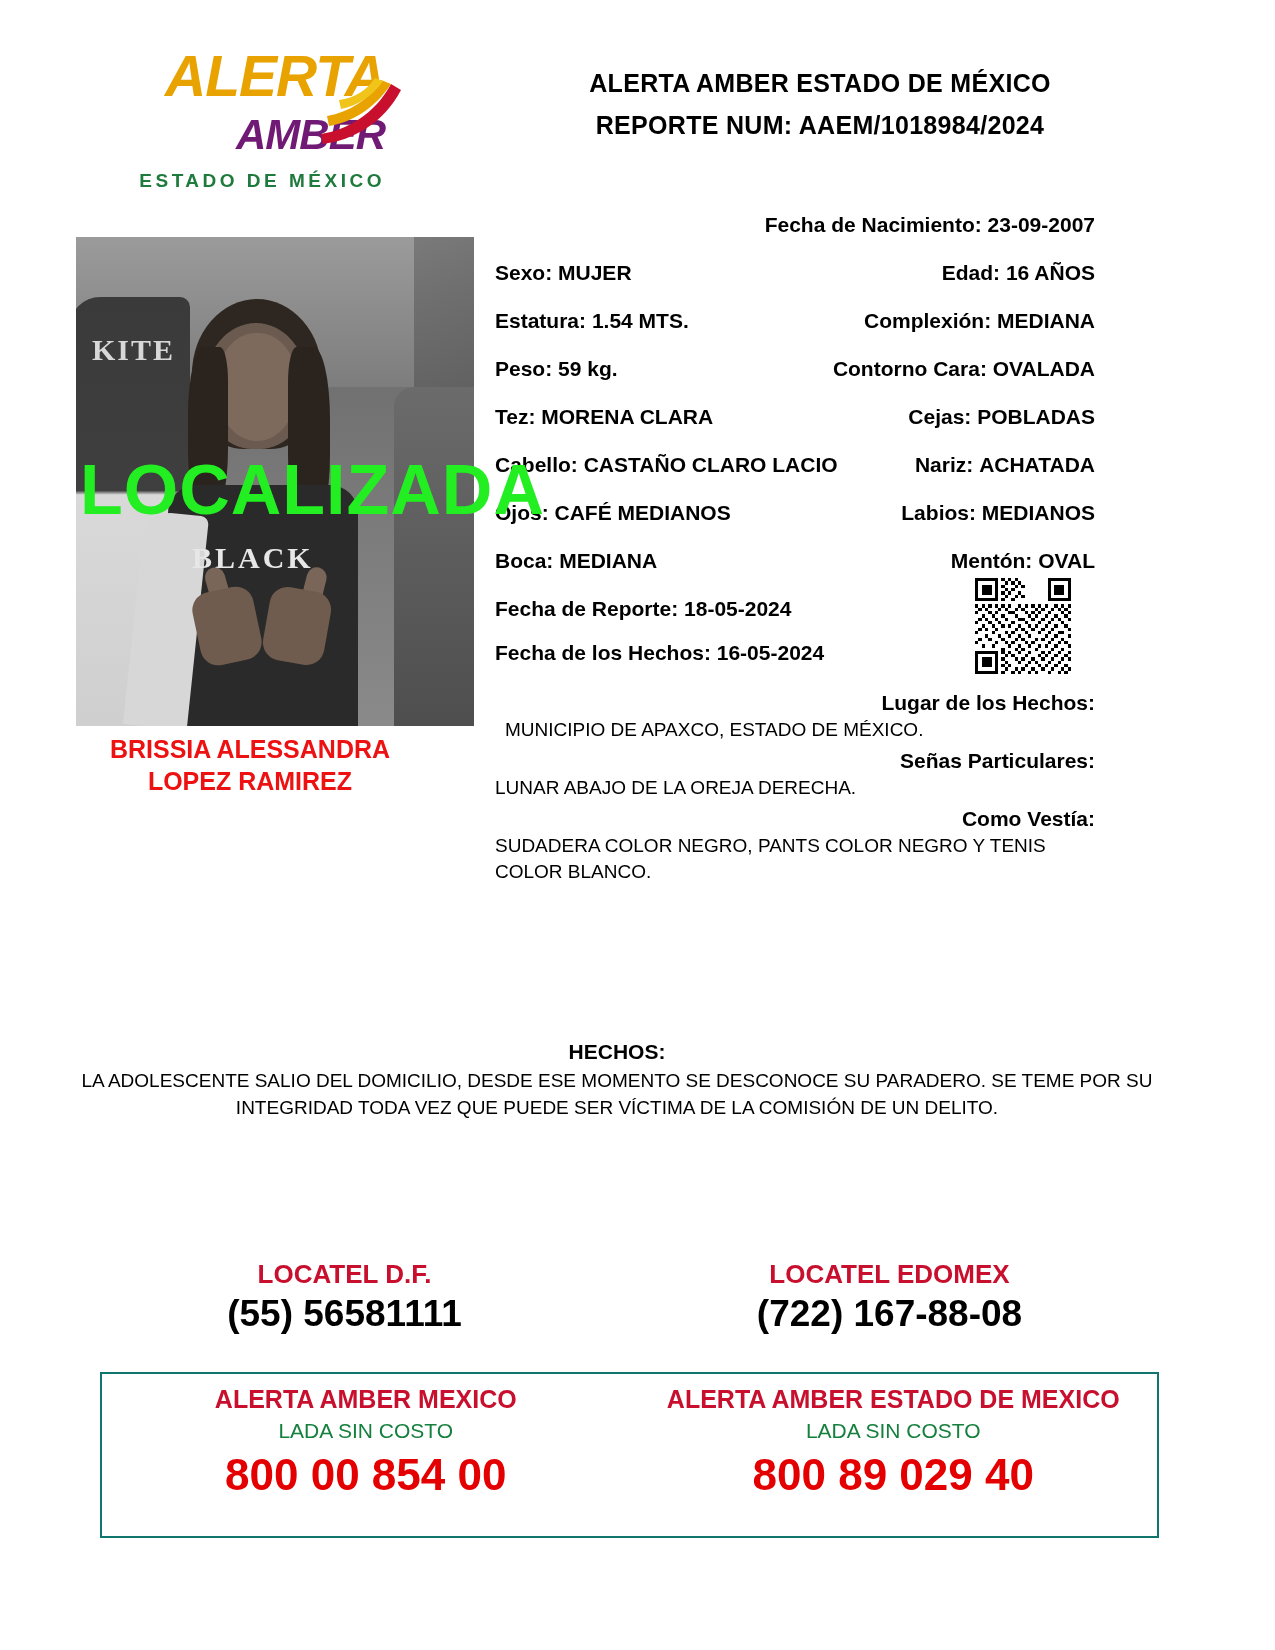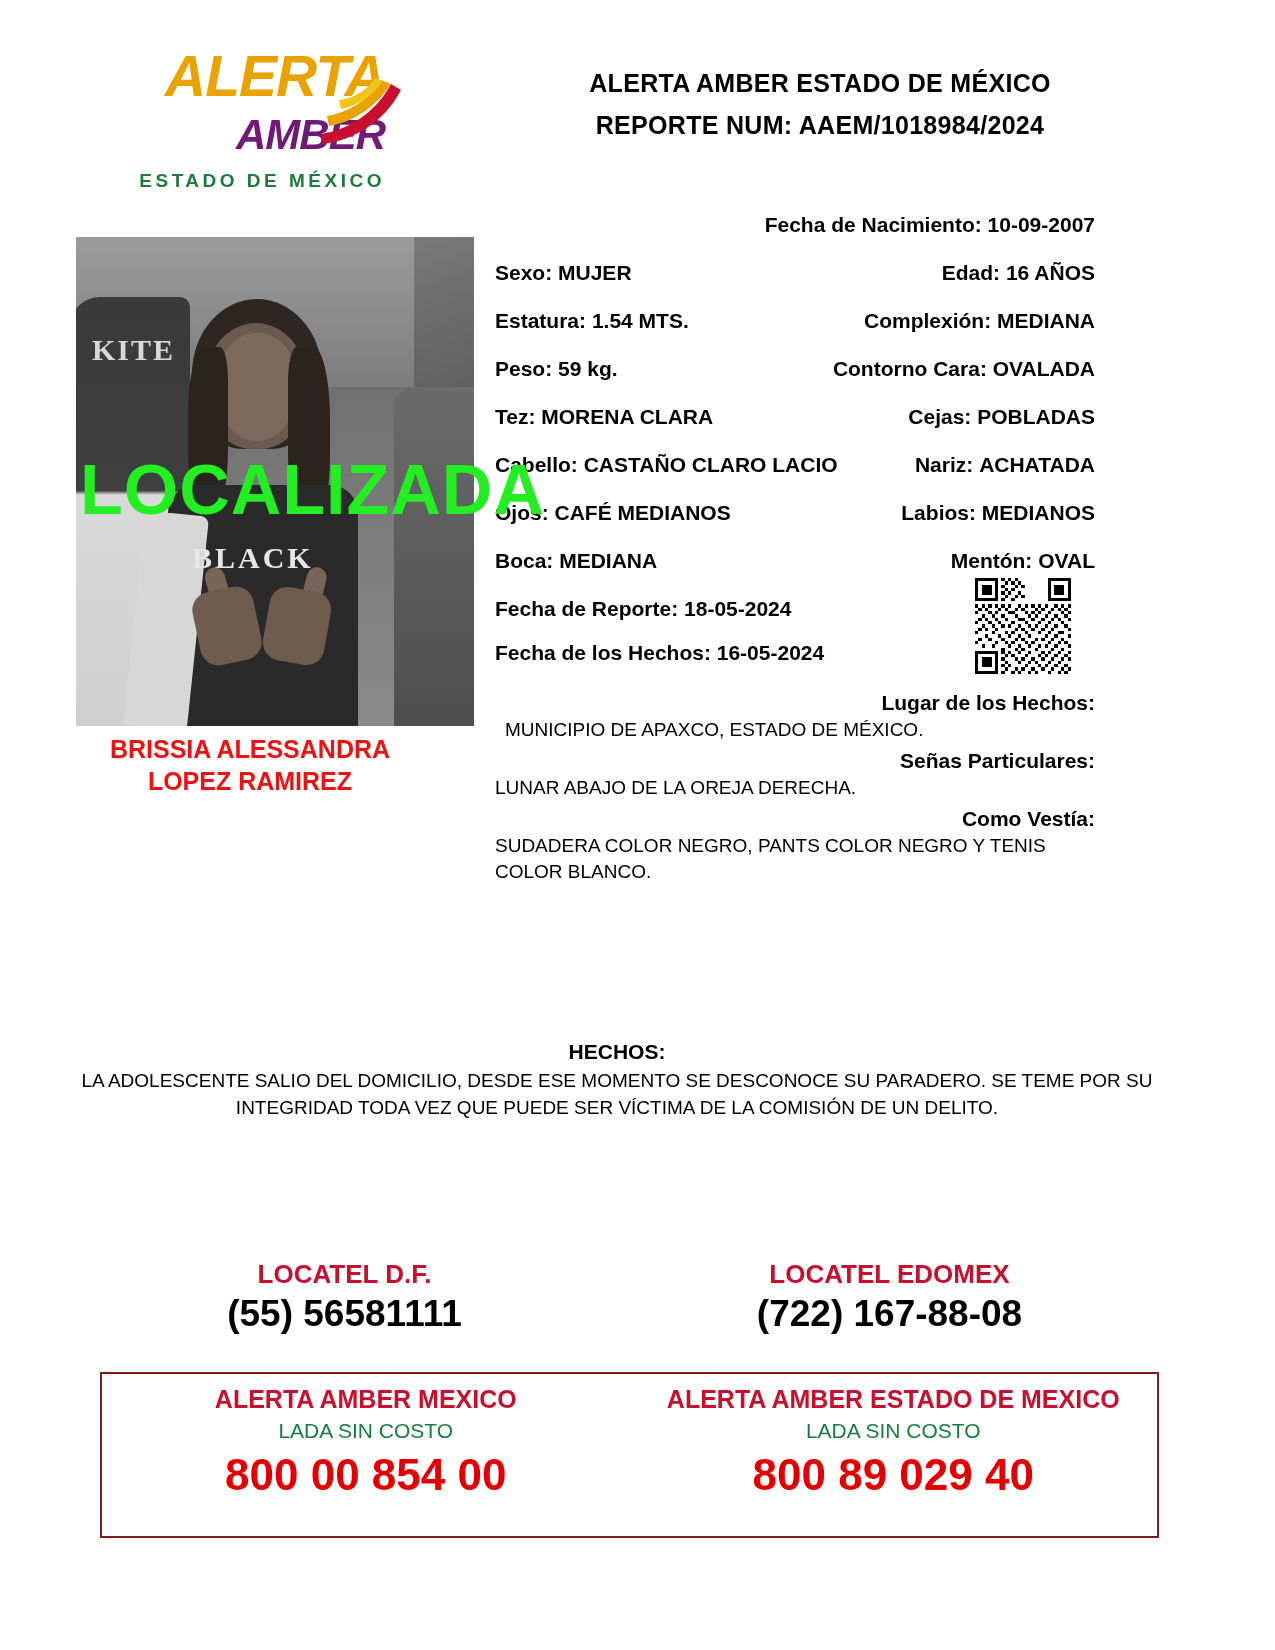--- a/index.html
+++ b/index.html
@@ -334,21 +334,21 @@
     margin-top: 2px;
   }
 
   
   .footer-box {
     position: absolute;
     left: 100px;
     top: 1372px;
     width: 1055px;
     height: 162px;
-    border: 2px solid #7f1d1d;
+    border: 2px solid #0f766e;
     display: flex;
   }
   .footer-col {
     flex: 1;
     text-align: center;
     padding-top: 10px;
   }
   .f-title {
     font-size: 25px;
     font-weight: bold;
@@ -416,21 +416,21 @@
 <div class="victim-name">
   <div>BRISSIA ALESSANDRA</div>
   <div>LOPEZ RAMIREZ</div>
 </div>
 
 <div class="details">
 
   <div class="d-row single">
     <div class="d-cell d-row-r">
       <span class="d-lbl">Fecha de Nacimiento:</span>
-      <span class="d-val">10-09-2007</span>
+      <span class="d-val">23-09-2007</span>
     </div>
   </div>
 
   <div class="d-row">
     <div class="d-cell d-row-l">
       <span class="d-lbl">Sexo:</span>
       <span class="d-val">MUJER</span>
     </div>
     <div class="d-cell d-row-r">
       <span class="d-lbl">Edad:</span>

